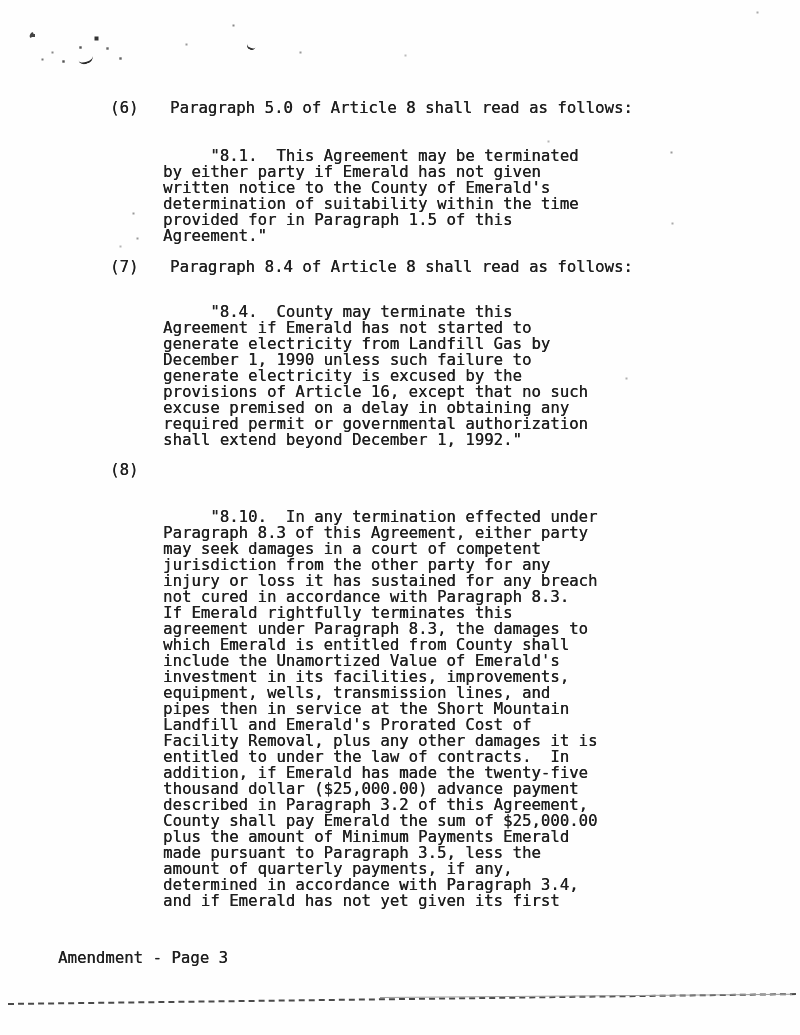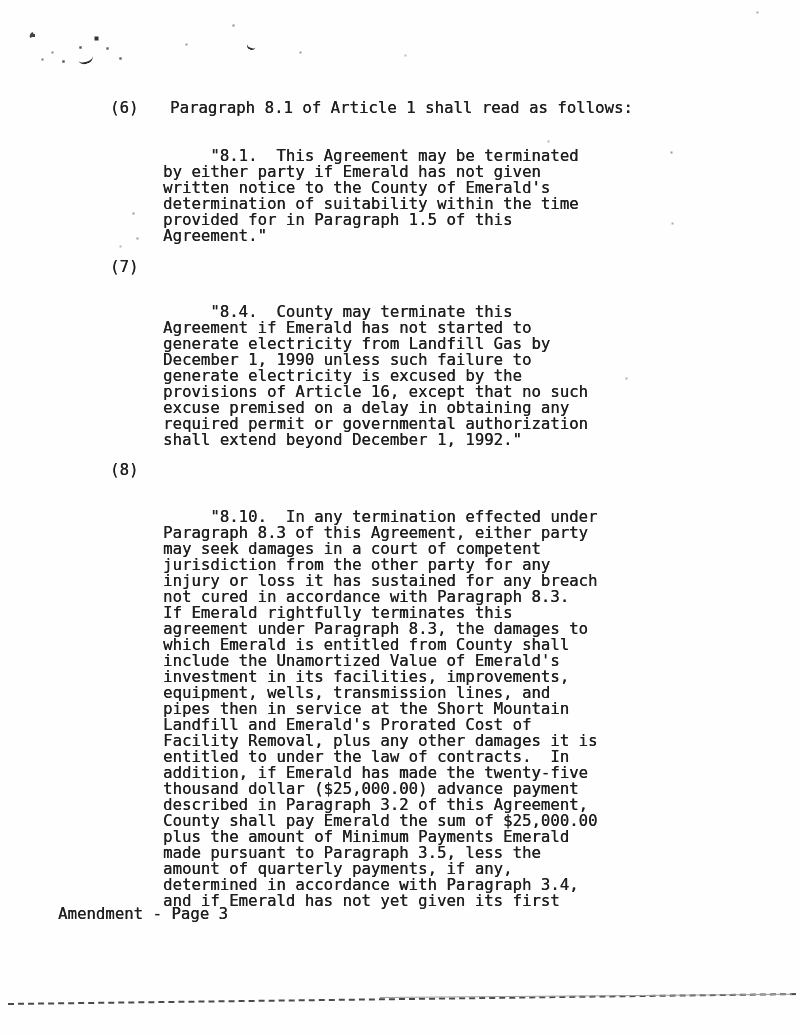--- a/index.html
+++ b/index.html
@@ -41,21 +41,21 @@
     left: 163px;
     white-space: pre;
   }
   .quote-6 { top: 148px; }
   .quote-7 { top: 304px; }
   .quote-8 { top: 509px; }
 
   .footer-line {
     position: absolute;
     left: 58px;
-    top: 906px;
+    top: 950px;
     white-space: pre;
   }
 
   
   .noise-dots {
     position: absolute;
     left: 0; top: 0;
     width: 1px; height: 1px;
     background: transparent;
     box-shadow:
@@ -128,31 +128,32 @@
 
 <div class="page">
 
   <div class="noise-dots"></div>
   <div class="scrib scrib-1"></div>
   <div class="scrib scrib-2"></div>
   <div class="scrib scrib-3"></div>
 
   <div class="item-head head-6">
     <span class="num">(6)</span>
-    <span class="head-text">Paragraph 8.1 of Article 1 shall read as follows:</span>
+    <span class="head-text">Paragraph 5.0 of Article 8 shall read as follows:</span>
   </div>
   <div class="quote quote-6">     "8.1.  This Agreement may be terminated
 by either party if Emerald has not given
 written notice to the County of Emerald's
 determination of suitability within the time
 provided for in Paragraph 1.5 of this
 Agreement."</div>
 
   <div class="item-head head-7">
     <span class="num">(7)</span>
+    <span class="head-text">Paragraph 8.4 of Article 8 shall read as follows:</span>
   </div>
   <div class="quote quote-7">     "8.4.  County may terminate this
 Agreement if Emerald has not started to
 generate electricity from Landfill Gas by
 December 1, 1990 unless such failure to
 generate electricity is excused by the
 provisions of Article 16, except that no such
 excuse premised on a delay in obtaining any
 required permit or governmental authorization
 shall extend beyond December 1, 1992."</div>

